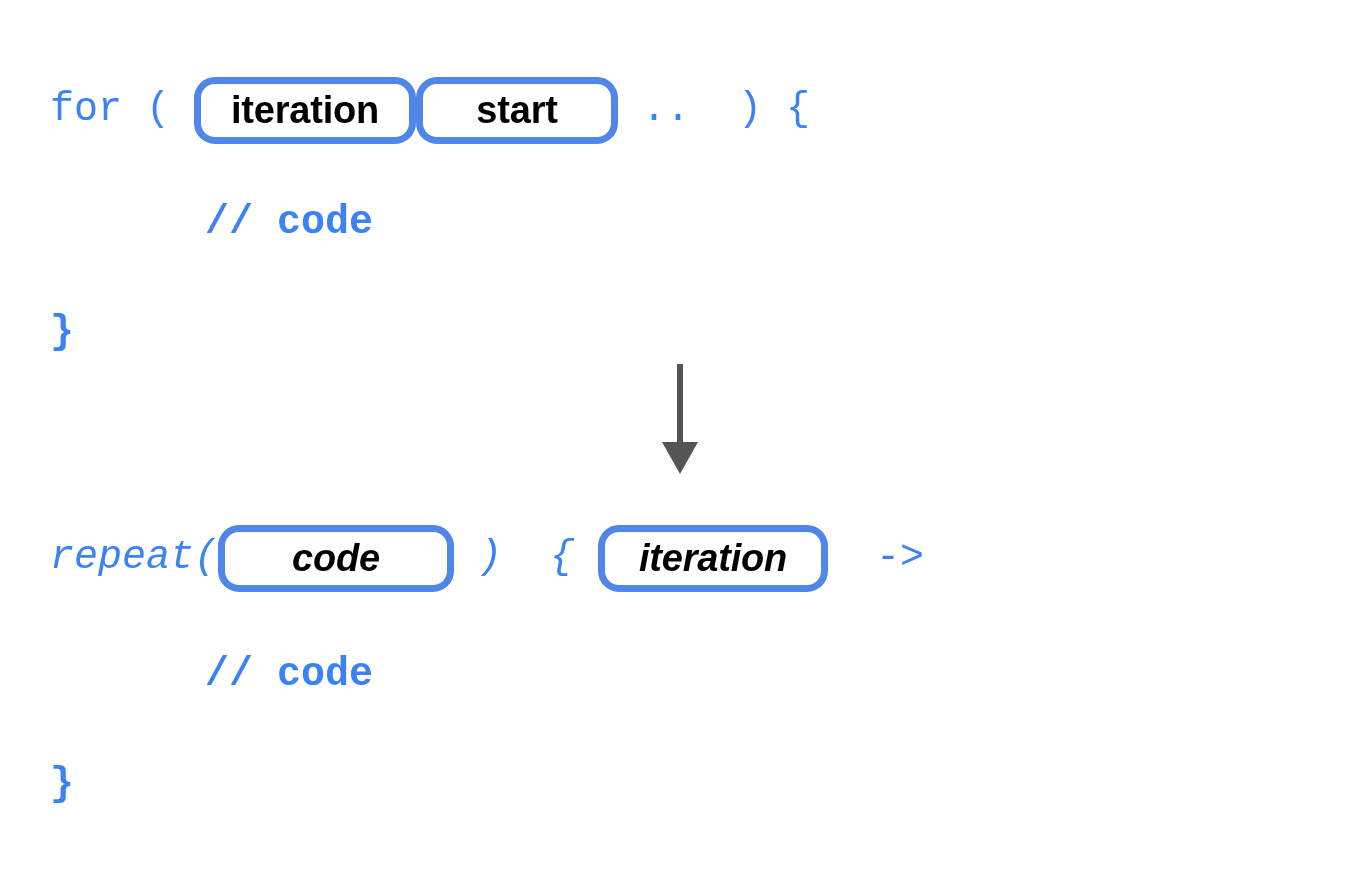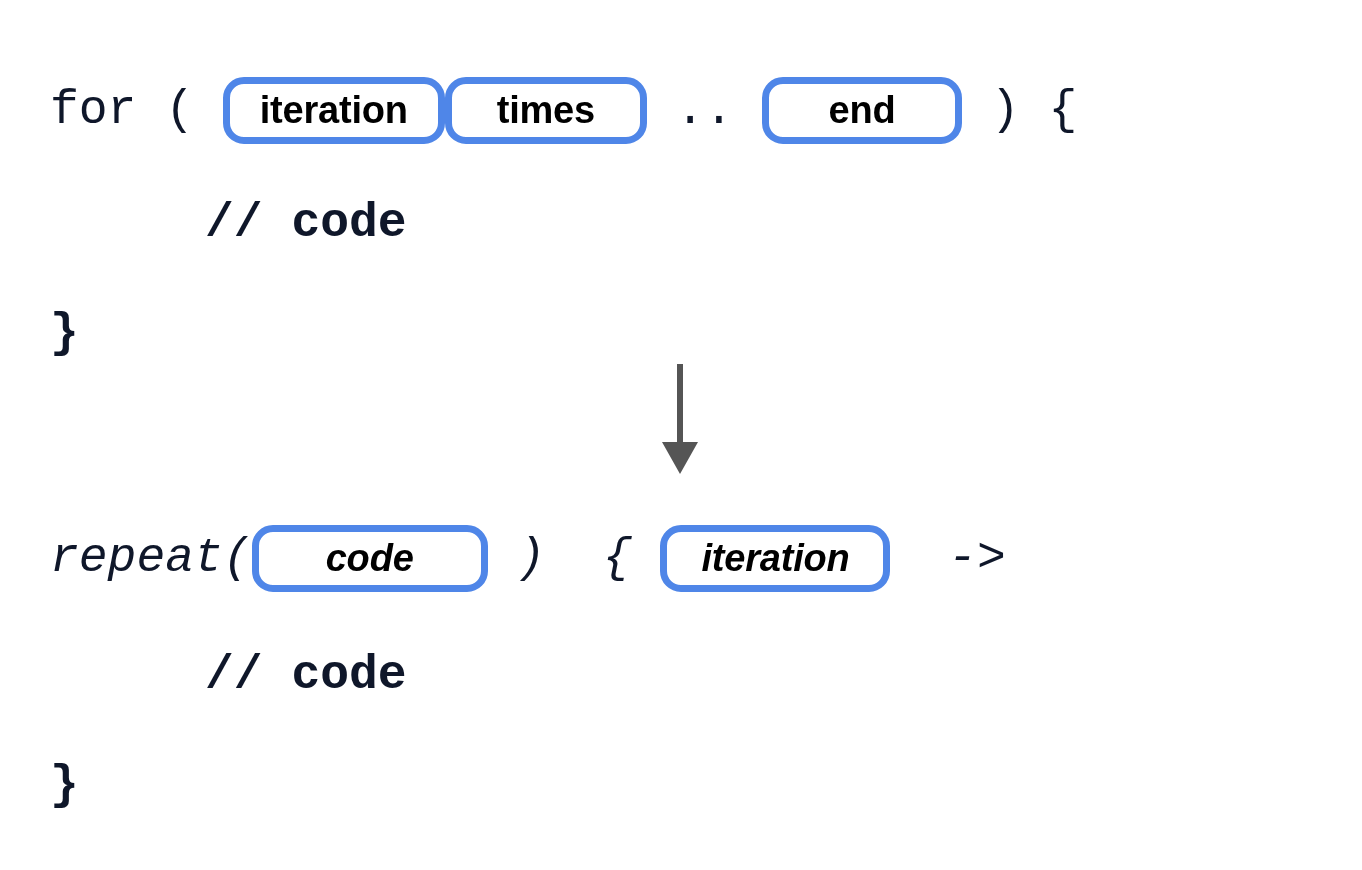--- a/index.html
+++ b/index.html
@@ -30,22 +30,22 @@
     font-family: "Liberation Mono", monospace;
     font-size: 62px;
     line-height: 1;
     color: #0a0a0a;
     font-weight: 400;
     letter-spacing: 0px;
   }
 
   .tok {
     font-family: "Liberation Mono", monospace;
-    font-size: 48px;
-    color: #0f172a;
+    font-size: 40px;
+    color: #3b82f6;
     white-space: pre;
   }
 
   
   .pill {
     display: inline-flex;
     align-items: center;
     justify-content: center;
     box-sizing: border-box;
     border: 7px solid #4f86e8;
@@ -90,23 +90,22 @@
 </style>
 </head>
 <body>
 
 <div class="canvas">
 
   <div class="code-line" id="line-for">
     <span class="tok">for </span>
     <span class="tok">( </span>
     <span class="pill w-iteration">iteration</span>
-    <span class="pill w-start">times</span>
+    <span class="pill w-start">start</span>
     <span class="tok"> .. </span>
-    <span class="pill w-end">end</span>
     <span class="tok"> ) </span>
     <span class="tok">{</span>
   </div>
 
   <div class="code-line" id="line-code-1">
     <span class="tok">// code</span>
   </div>
 
   <div class="code-line" id="line-close-1">
     <span class="tok">}</span>

